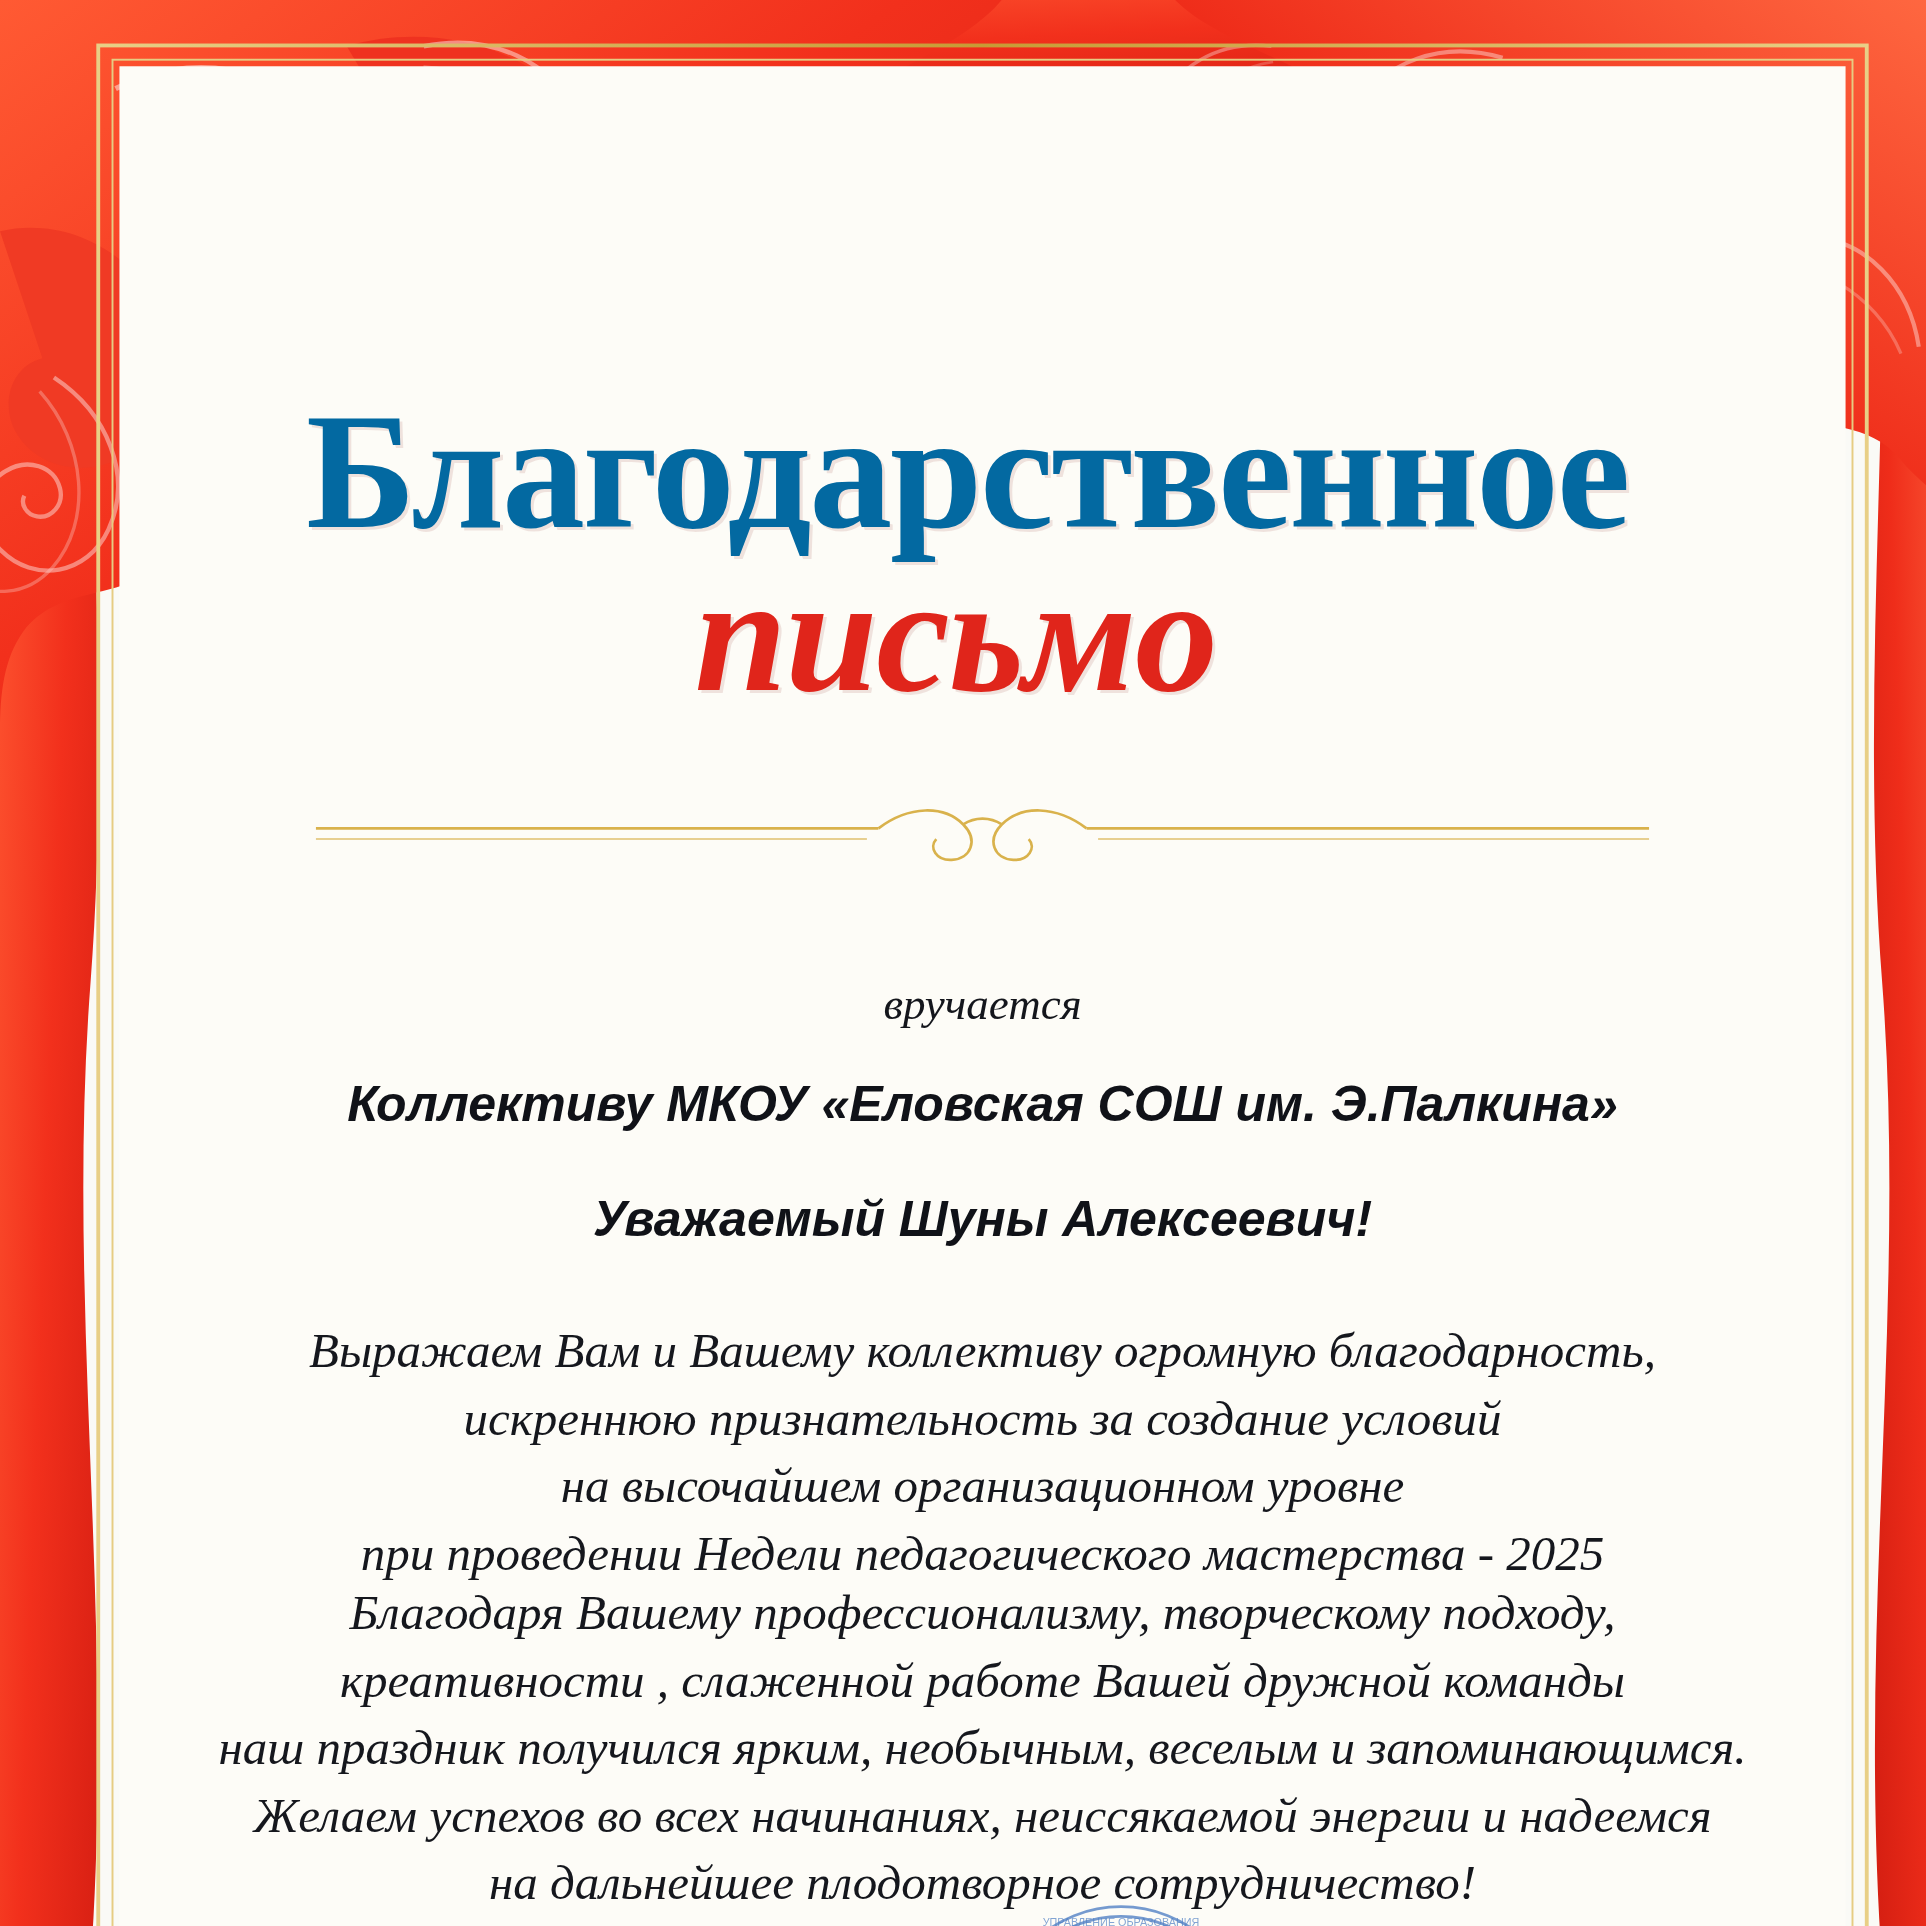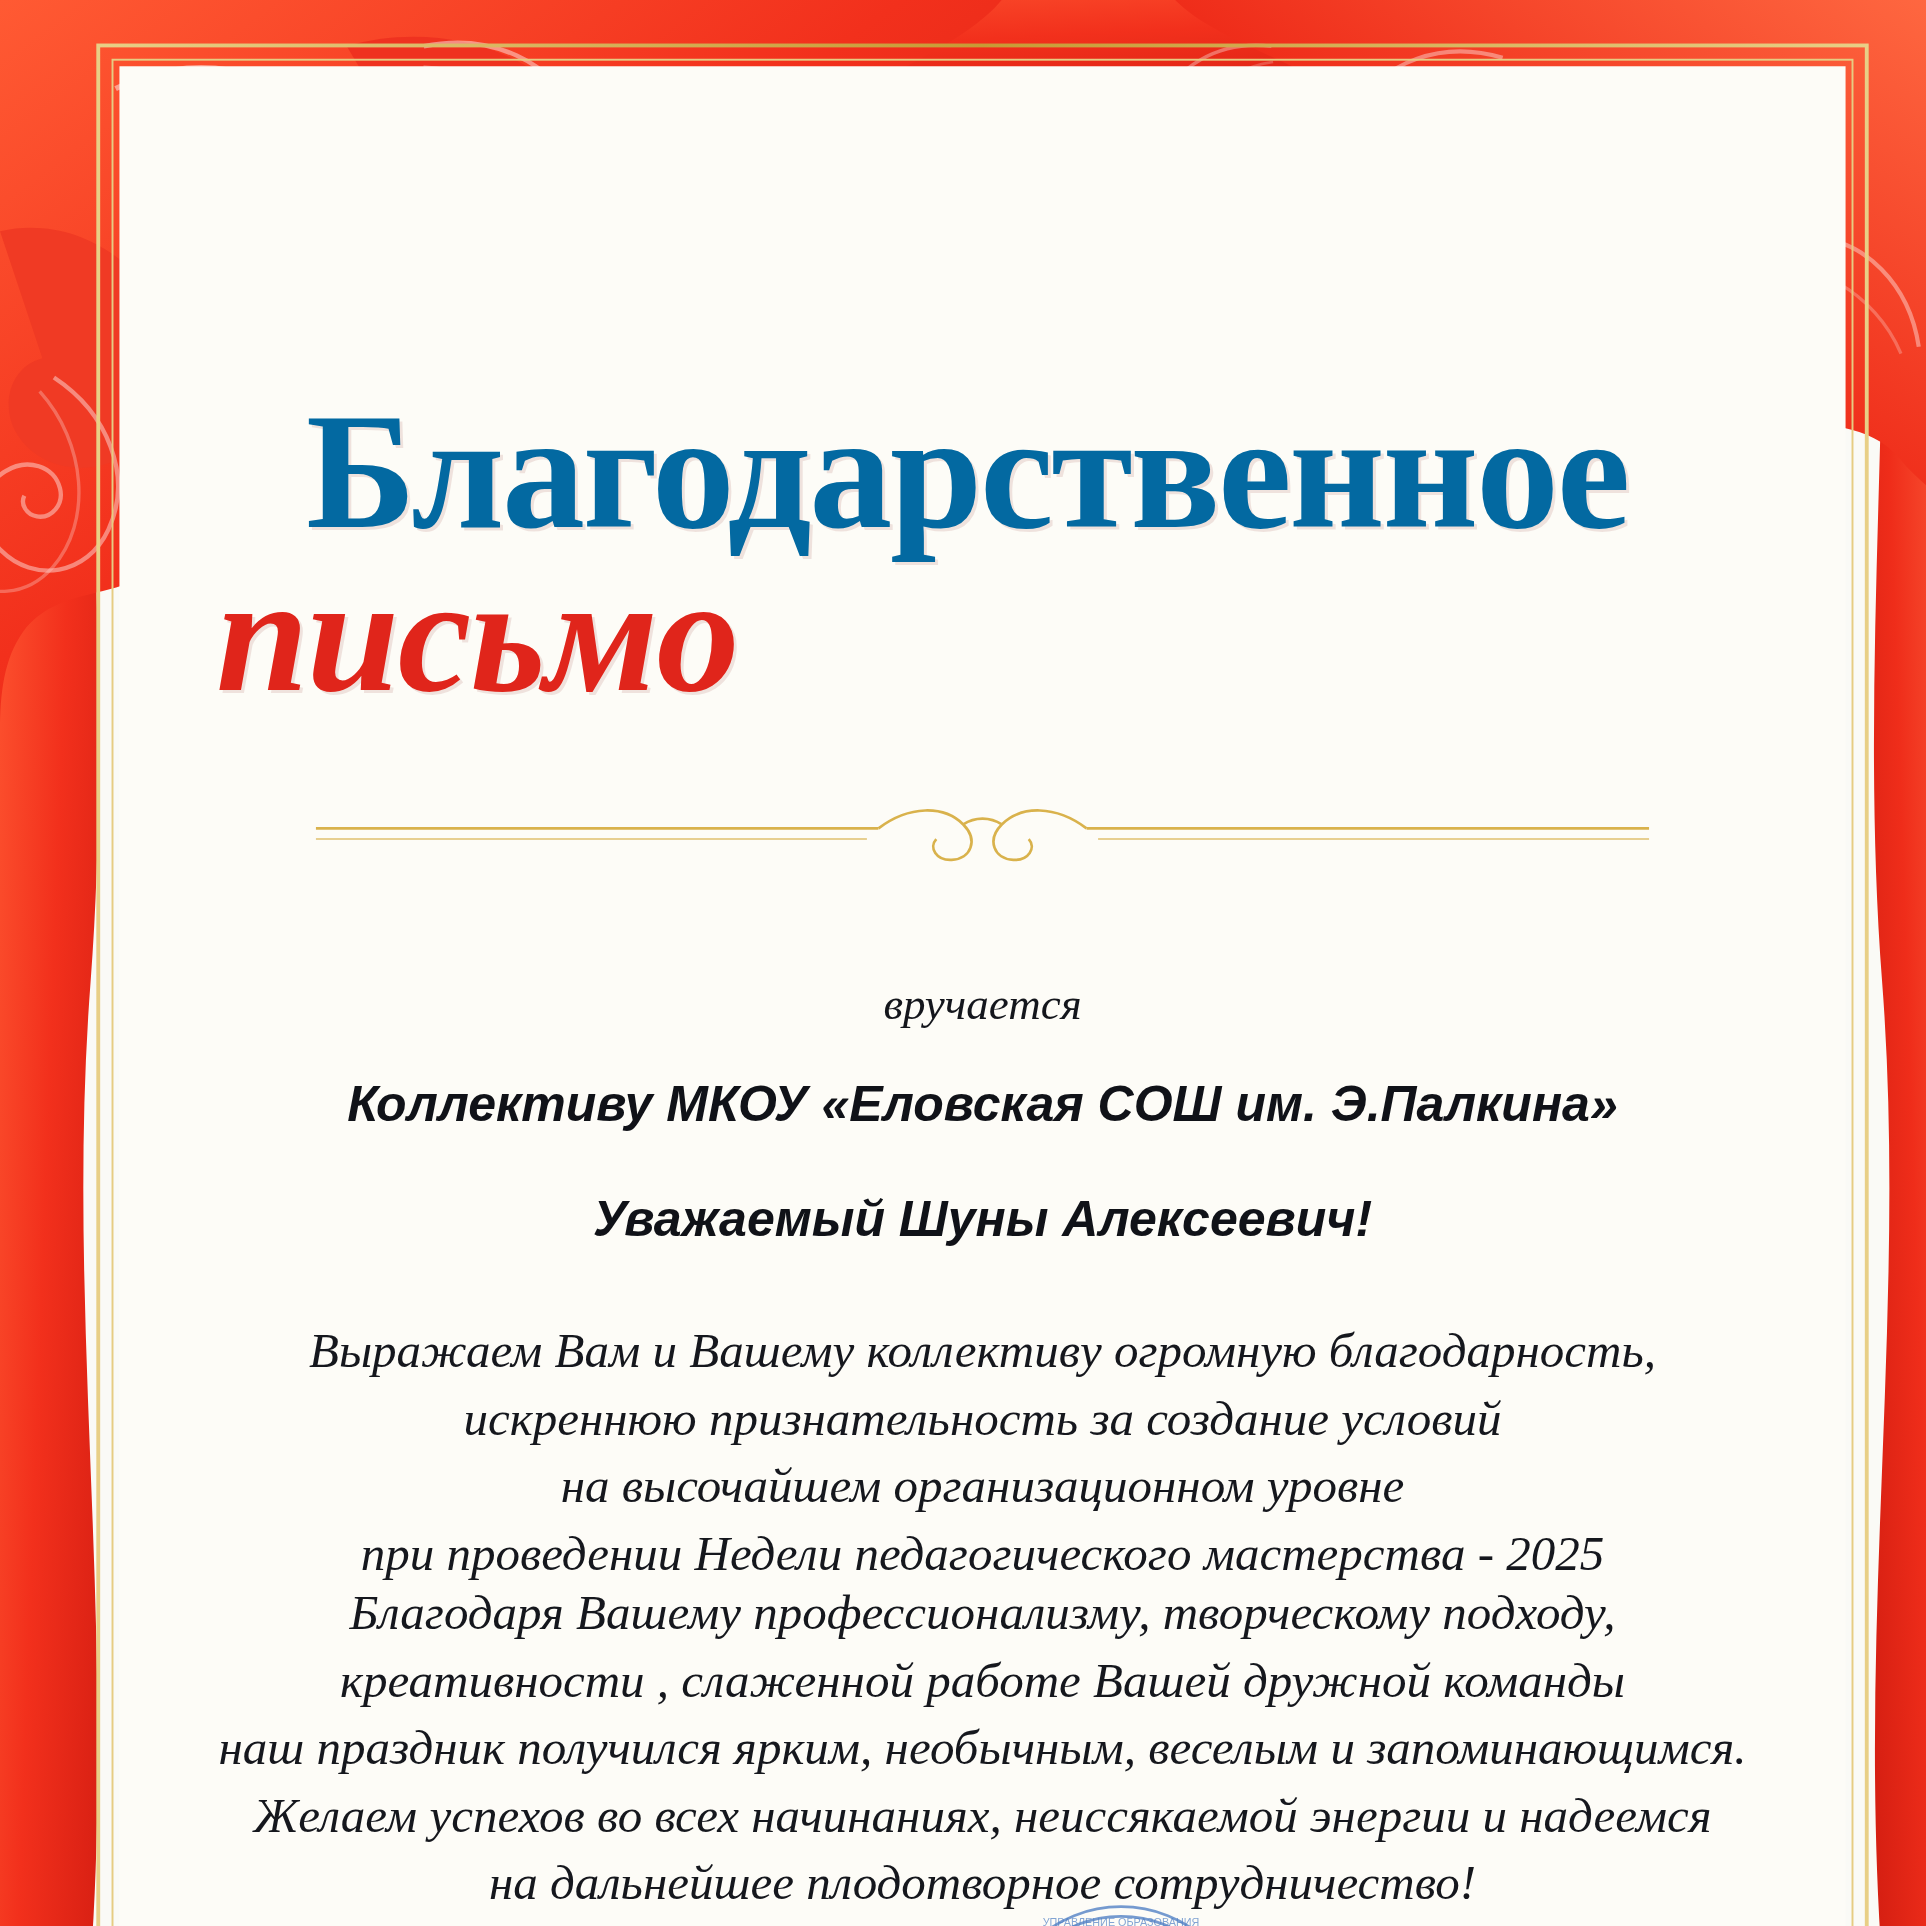--- a/index.html
+++ b/index.html
@@ -66,21 +66,21 @@
     white-space: nowrap;
   }
   .title-line2 {
     font-family: "Liberation Serif", serif;
     font-style: italic;
     font-weight: bold;
     font-size: 166px;
     line-height: 1.0;
     color: #e0251b;
     letter-spacing: -1.5px;
-    text-align: left;
+    text-align: center;
     padding-right: 23px;
     text-shadow: 3.1px 3.1px 0 rgba(120,0,0,0.10);
   }
 
   .presented {
     position: absolute;
     left: 0;
     top: 978px;
     width: 1965px;
     text-align: center;

